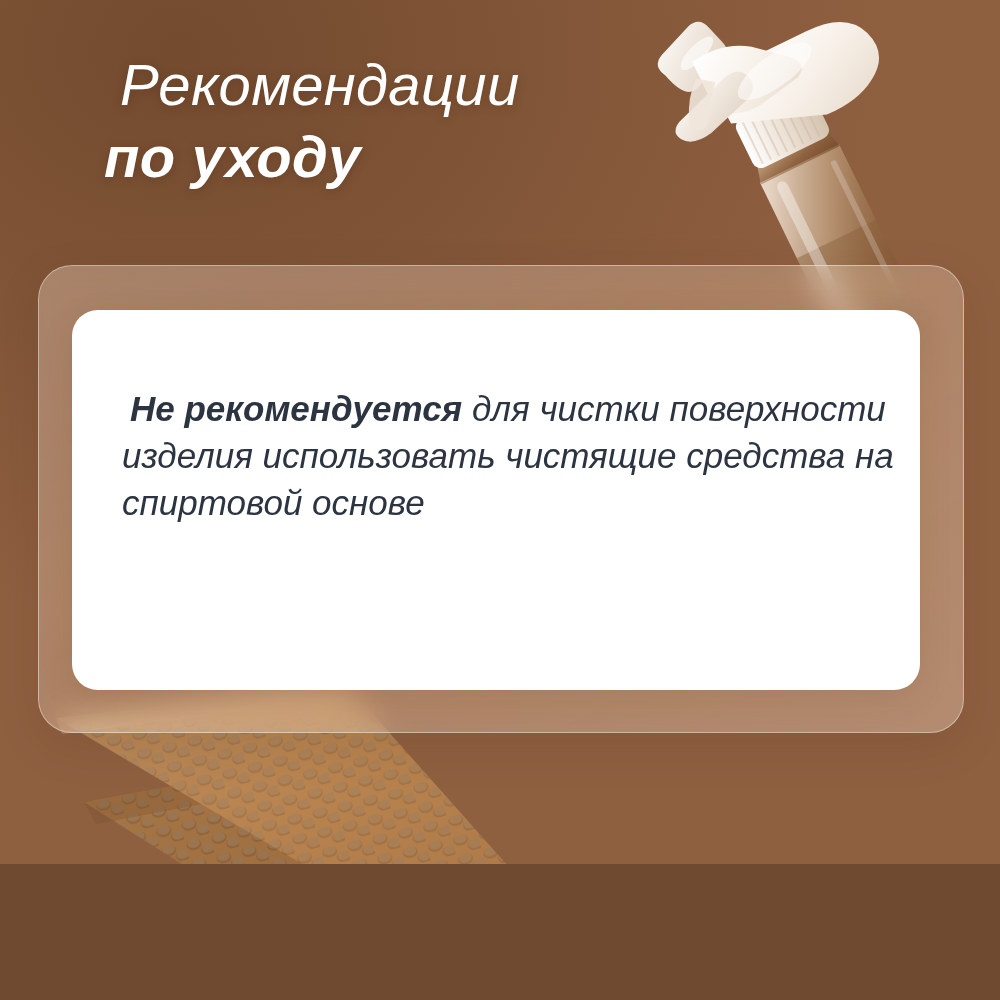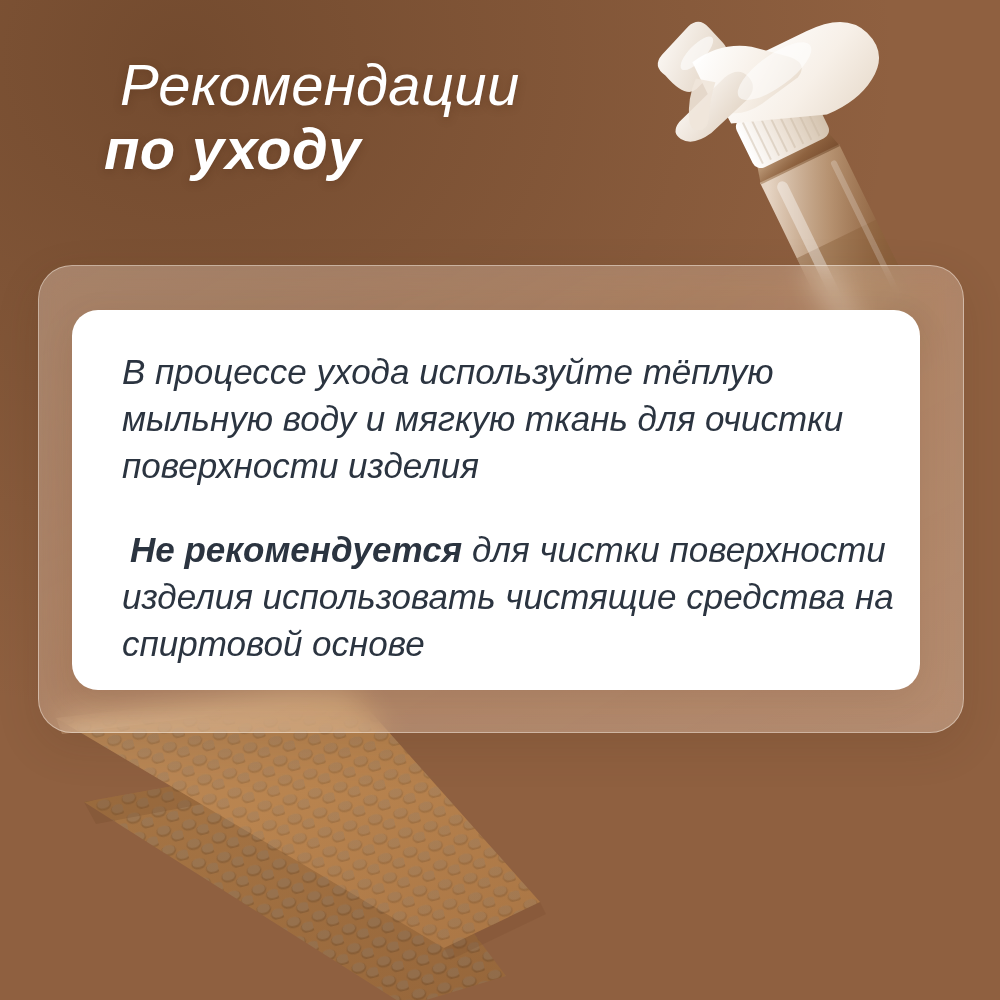--- a/index.html
+++ b/index.html
@@ -4,21 +4,21 @@
 <title>Рекомендации по уходу</title>
 <style>
   html, body {
     margin: 0;
     padding: 0;
     background: #6f4a30;
   }
   .canvas {
     position: relative;
     width: 1000px;
-    height: 1000px;
+    height: 864px;
     overflow: hidden;
     font-family: "Liberation Sans", "DejaVu Sans", sans-serif;
     background: #8f6040;
   }
 
   
   .bg-base {
     position: absolute;
     inset: 0;
     background:
@@ -99,21 +99,21 @@
     font-style: italic;
     letter-spacing: .3px;
     padding-left: 24px;
   }
   .headline .l2 {
     display: block;
     font-size: 58px;
     font-weight: 700;
     font-style: italic;
     letter-spacing: .3px;
-    margin-top: 4px;
+    margin-top: 12px;
     padding-left: 8px;
   }
 
   
   .copy {
     position: absolute;
     left: 122px;
     top: 348px;
     width: 790px;
     color: #2b3440;
@@ -236,21 +236,18 @@
   <div class="glass-panel"></div>
 
   <div class="card"></div>
 
   <h1 class="headline">
     <span class="l1">Рекомендации</span>
     <span class="l2">по уходу</span>
   </h1>
 
   <div class="copy">
-    <p class="para-1">
-      <span>В процессе ухода используйте тёплую мыльную воду и мягкую ткань для очистки поверхности изделия</span>
-    </p>
     <p class="para-2">
       <span class="strong">Не рекомендуется</span><span> для чистки поверхности изделия использовать чистящие средства на спиртовой основе</span>
     </p>
   </div>
 
 </div>
 
 </body></html>

